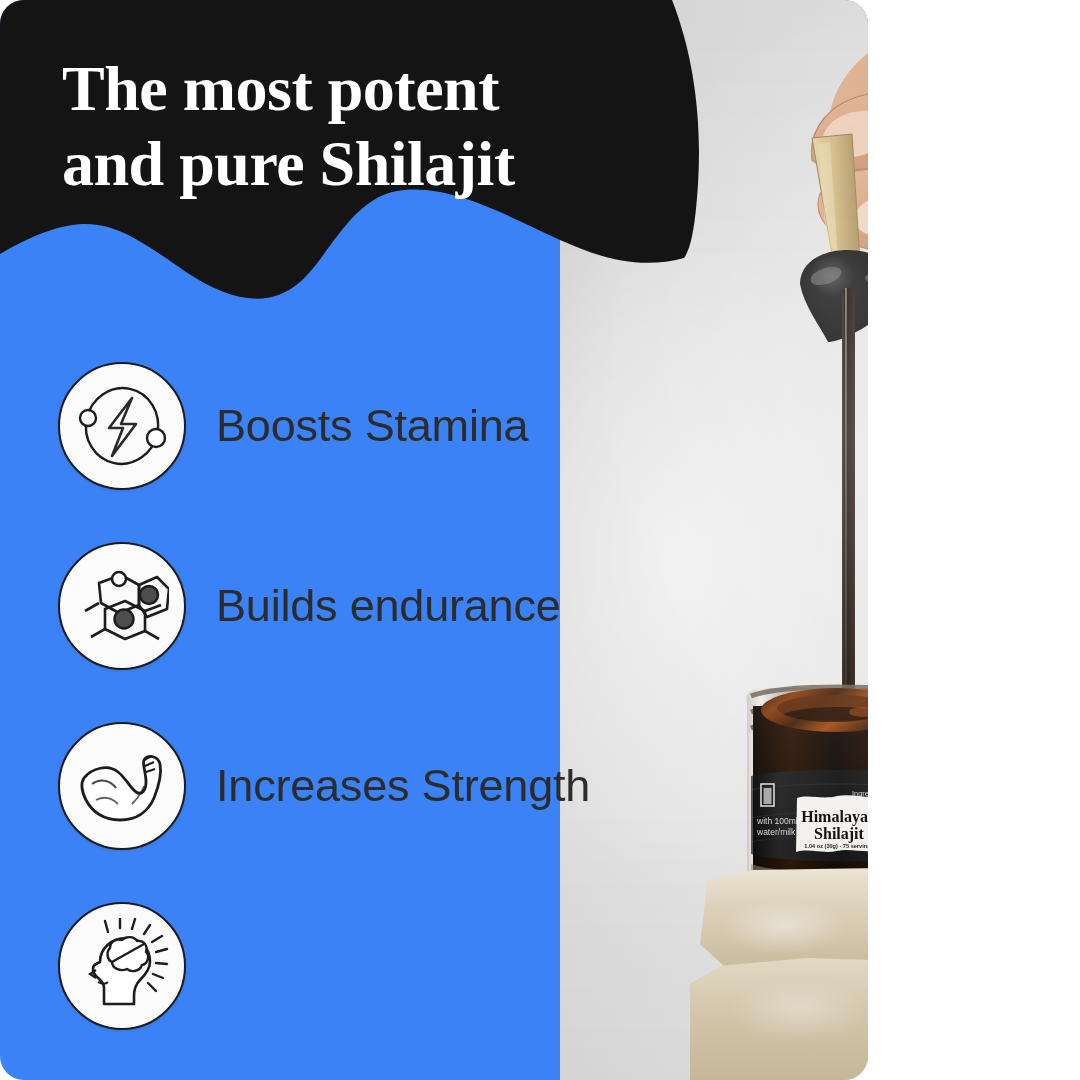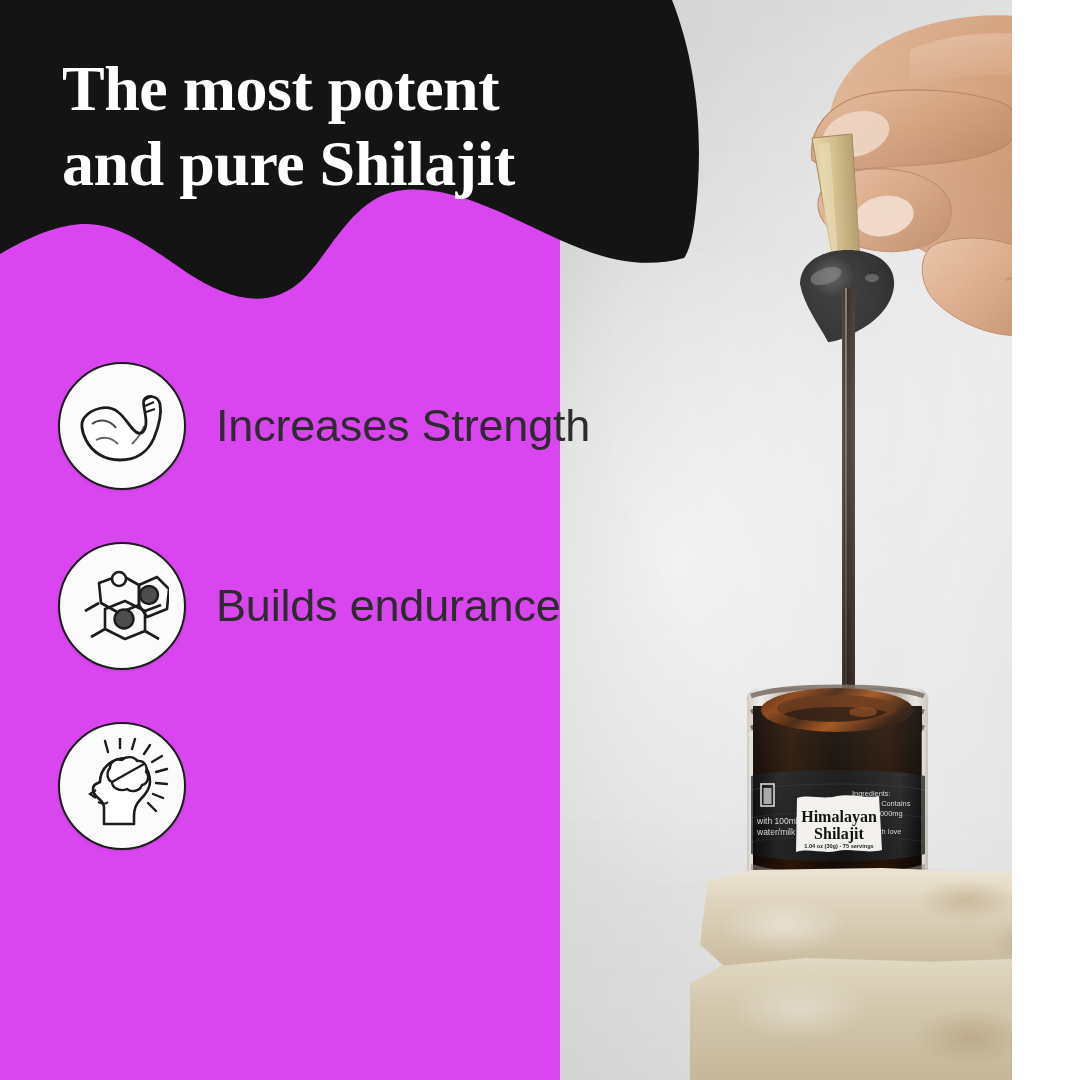--- a/index.html
+++ b/index.html
@@ -3,25 +3,26 @@
 <meta charset="utf-8">
 <title>Himalayan Shilajit Product Infographic</title>
 <style>
   html, body {
     margin: 0;
     padding: 0;
     background: #ffffff;
   }
   #stage {
     position: relative;
-    width: 1012px;
+    width: 868px;
     height: 1080px;
     overflow: hidden;
-    background: #d946ef;
+    background: #3b82f6;
     font-family: "Liberation Sans", sans-serif;
+    border-radius: 24px;
   }
 
   
   .photo-pane {
     position: absolute;
     left: 560px;
     top: 0;
     width: 520px;
     height: 1080px;
     background:
@@ -297,38 +298,30 @@
                C640 270 600 258 560 240 C500 212 452 186 404 190
                C352 194 330 256 300 282 C268 310 228 300 186 272
                C148 246 118 222 82 224 C52 226 24 240 0 254 Z" fill="#141414"></path>
     </svg>
   </div>
   <div class="hero-title">The most potent
 and pure Shilajit</div>
 
   <div class="benefits">
 
-
     <div class="benefit-row">
       <div class="benefit-icon">
-        <svg width="96" height="96" viewBox="0 0 96 96">
-          <path d="M10 40 C18 30 34 26 44 34 C52 40 56 50 62 54 C68 58 72 52 72 44
-                   C72 34 68 26 70 22 C74 16 84 18 86 26 C88 36 84 50 80 60
-                   C74 74 62 82 46 82 C30 82 18 74 12 62 C8 54 6 46 10 40 Z" fill="#ffffff" stroke="#1c1c1c" stroke-width="2.8" stroke-linejoin="round"></path>
-          <path d="M18 46 C26 40 36 42 42 50" fill="none" stroke="#1c1c1c" stroke-width="2" opacity="0.8"></path>
-          <path d="M22 62 C30 58 38 60 44 66" fill="none" stroke="#1c1c1c" stroke-width="1.8" opacity="0.7"></path>
-          <path d="M58 66 C64 60 68 54 70 48" fill="none" stroke="#1c1c1c" stroke-width="1.8" opacity="0.7"></path>
-          <g>
-            <path d="M70 22 L78 18" stroke="#1c1c1c" stroke-width="2" fill="none"></path>
-            <path d="M71 28 L80 24" stroke="#1c1c1c" stroke-width="2" fill="none"></path>
-            <path d="M72 34 L81 31" stroke="#1c1c1c" stroke-width="2" fill="none"></path>
-          </g>
+        <svg width="92" height="92" viewBox="0 0 92 92">
+          <ellipse cx="46" cy="46" rx="36" ry="38" fill="none" stroke="#1c1c1c" stroke-width="2.4" transform="rotate(12 46 46)"></ellipse>
+          <circle cx="12" cy="38" r="8" fill="#ffffff" stroke="#1c1c1c" stroke-width="2.4"></circle>
+          <circle cx="80" cy="58" r="9" fill="#ffffff" stroke="#1c1c1c" stroke-width="2.4"></circle>
+          <path d="M56 18 L33 48 L47 48 L36 76 L60 44 L45 44 Z" fill="none" stroke="#2a2a2a" stroke-width="2.6" stroke-linejoin="round"></path>
         </svg>
       </div>
-      <div class="benefit-label">Increases Strength</div>
+      <div class="benefit-label">Boosts Stamina</div>
     </div>
 
     <div class="benefit-row">
       <div class="benefit-icon">
         <svg width="94" height="94" viewBox="0 0 94 94">
           <g fill="none" stroke="#1c1c1c" stroke-width="2.6" stroke-linejoin="round">
             <polygon points="24,24 46,16 64,26 64,46 44,54 26,44"></polygon>
             <polygon points="64,26 82,18 94,30 92,50 72,58 64,46"></polygon>
             <polygon points="30,50 50,42 70,52 70,72 50,80 30,70"></polygon>
             <path d="M24 44 L10 52"></path>
@@ -340,20 +333,39 @@
           <circle cx="74" cy="36" r="9" fill="#4d4d4d" stroke="#1c1c1c" stroke-width="2.4"></circle>
           <circle cx="49" cy="60" r="9.5" fill="#4d4d4d" stroke="#1c1c1c" stroke-width="2.4"></circle>
         </svg>
       </div>
       <div class="benefit-label">Builds endurance</div>
     </div>
 
     <div class="benefit-row">
       <div class="benefit-icon">
         <svg width="96" height="96" viewBox="0 0 96 96">
+          <path d="M10 40 C18 30 34 26 44 34 C52 40 56 50 62 54 C68 58 72 52 72 44
+                   C72 34 68 26 70 22 C74 16 84 18 86 26 C88 36 84 50 80 60
+                   C74 74 62 82 46 82 C30 82 18 74 12 62 C8 54 6 46 10 40 Z" fill="#ffffff" stroke="#1c1c1c" stroke-width="2.8" stroke-linejoin="round"></path>
+          <path d="M18 46 C26 40 36 42 42 50" fill="none" stroke="#1c1c1c" stroke-width="2" opacity="0.8"></path>
+          <path d="M22 62 C30 58 38 60 44 66" fill="none" stroke="#1c1c1c" stroke-width="1.8" opacity="0.7"></path>
+          <path d="M58 66 C64 60 68 54 70 48" fill="none" stroke="#1c1c1c" stroke-width="1.8" opacity="0.7"></path>
+          <g>
+            <path d="M70 22 L78 18" stroke="#1c1c1c" stroke-width="2" fill="none"></path>
+            <path d="M71 28 L80 24" stroke="#1c1c1c" stroke-width="2" fill="none"></path>
+            <path d="M72 34 L81 31" stroke="#1c1c1c" stroke-width="2" fill="none"></path>
+          </g>
+        </svg>
+      </div>
+      <div class="benefit-label">Increases Strength</div>
+    </div>
+
+    <div class="benefit-row">
+      <div class="benefit-icon">
+        <svg width="96" height="96" viewBox="0 0 96 96">
 
           <path d="M26 44 C26 30 38 20 52 20 C66 20 76 30 76 44 C76 52 70 58 66 62
                    C62 66 60 70 60 78 L60 86 L30 86 L30 70 C30 64 26 62 22 58
                    C18 54 18 48 22 46 Z" fill="#ffffff" stroke="#1c1c1c" stroke-width="2.6" stroke-linejoin="round"></path>
           <path d="M22 52 L16 56 L22 60" fill="none" stroke="#1c1c1c" stroke-width="2.2"></path>
           <path d="M24 64 C28 66 32 66 34 64" fill="none" stroke="#1c1c1c" stroke-width="2"></path>
 
           <path d="M36 30 C36 24 42 20 48 22 C52 18 60 18 63 23 C70 22 74 28 72 34
                    C76 38 74 46 68 47 C66 53 58 55 53 51 C46 54 38 50 38 44
                    C33 42 32 34 36 30 Z" fill="#ffffff" stroke="#1c1c1c" stroke-width="2.4" stroke-linejoin="round"></path>

